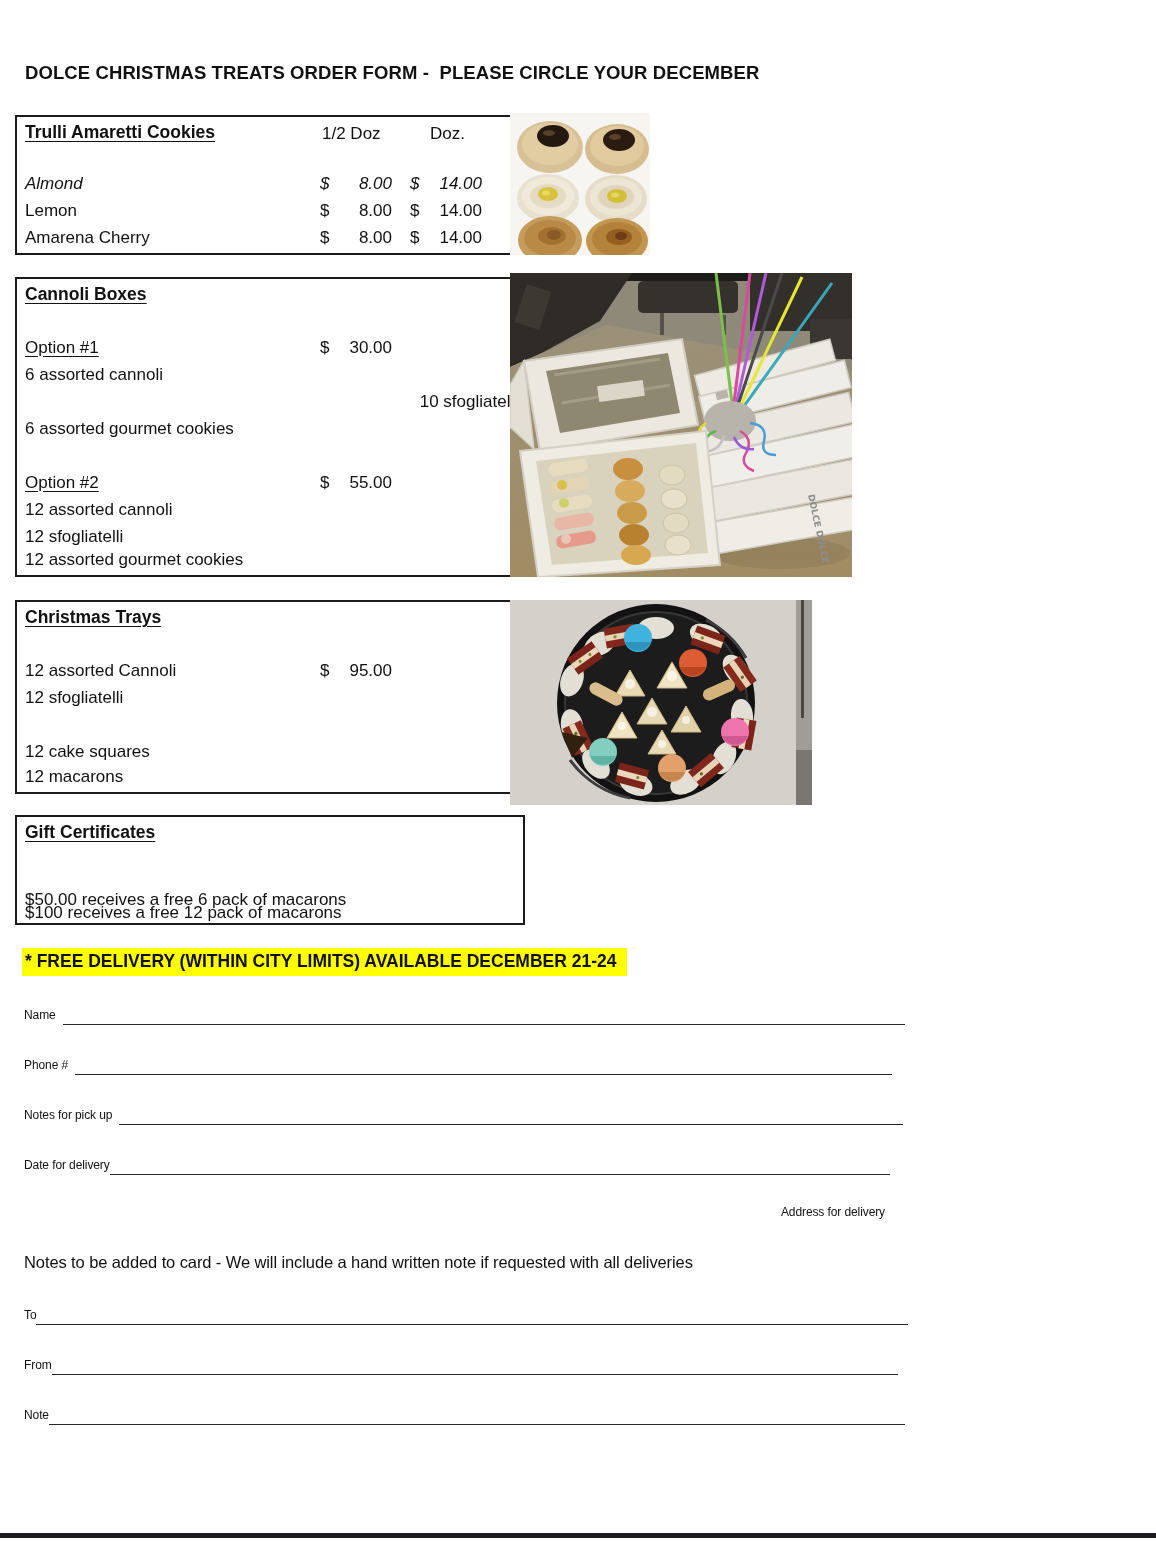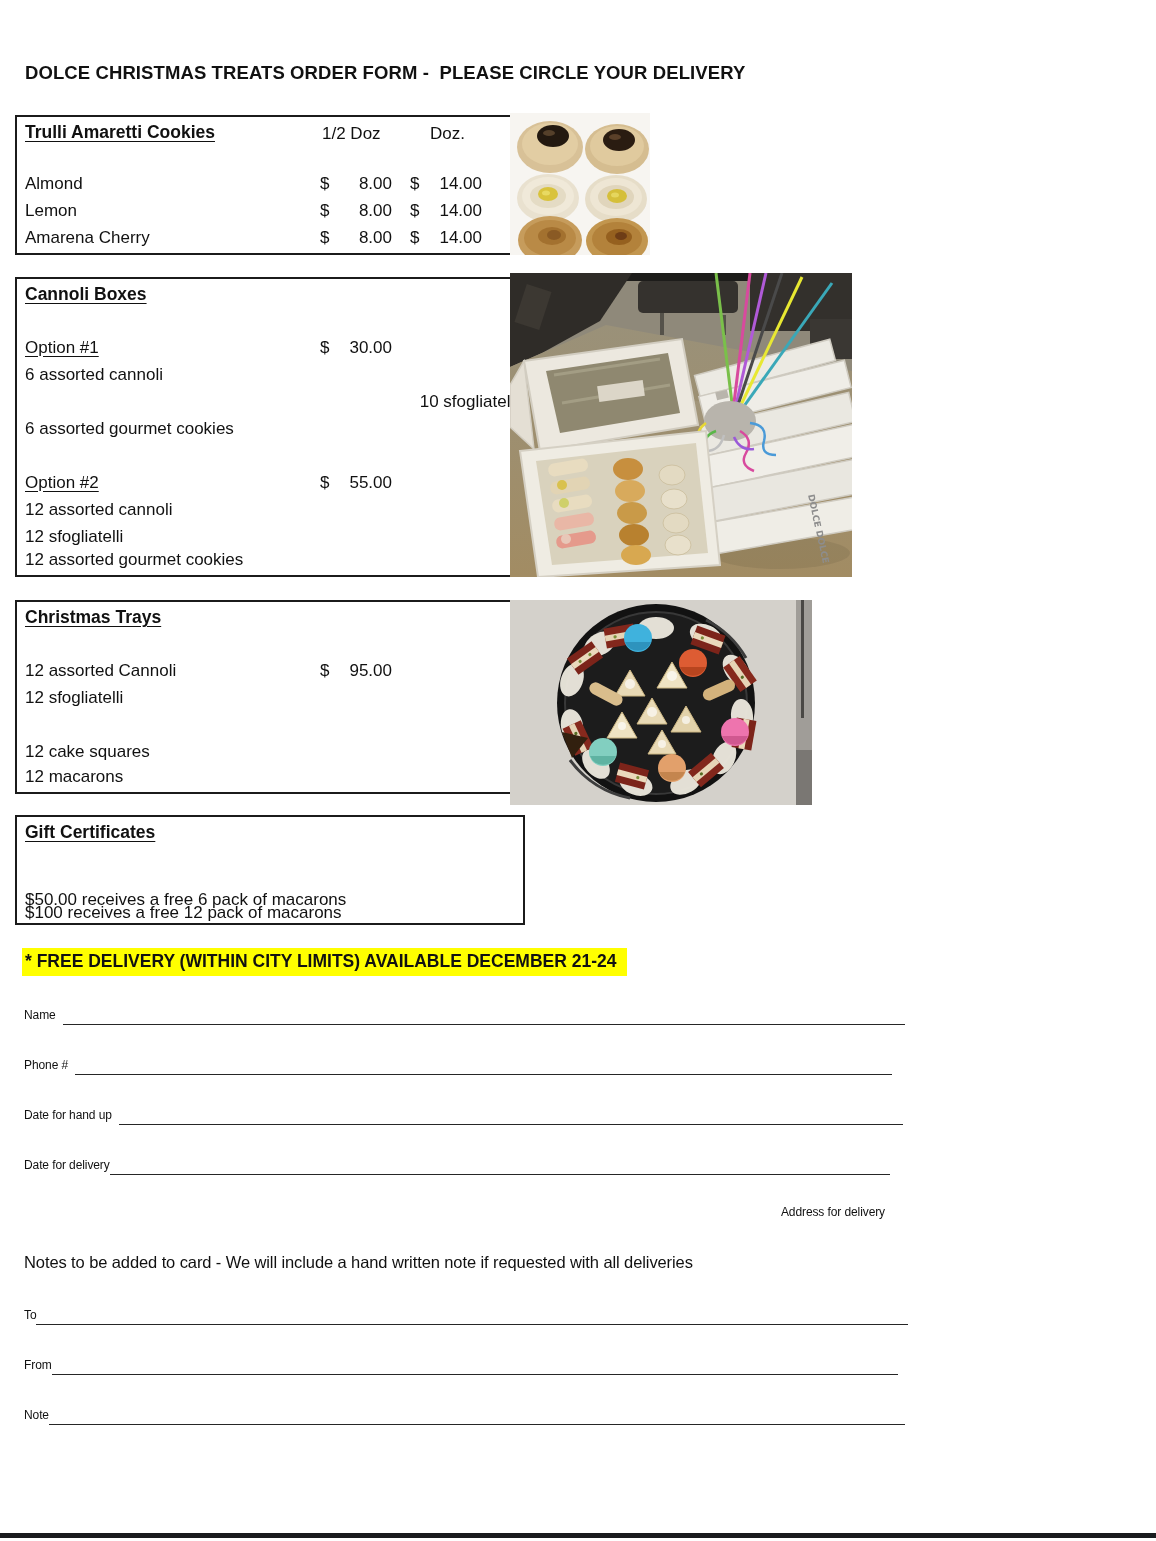--- a/index.html
+++ b/index.html
@@ -35,28 +35,28 @@
   .fill{flex:1;border-bottom:1.8px solid #262626;height:18px;}
   .fill.gap{margin-left:7px;}
   .notes{position:absolute;left:24px;top:1253px;font-size:16.5px;letter-spacing:-0.1px;white-space:nowrap;}
   .bottom-bar{position:absolute;left:0;top:1533px;width:1156px;height:5px;background:#1a1b1e;}
 </style>
 </head>
 <body>
 
 <div class="page">
 
-  <div class="title">DOLCE CHRISTMAS TREATS ORDER FORM -  PLEASE CIRCLE YOUR DELIVERY</div>
+  <div class="title">DOLCE CHRISTMAS TREATS ORDER FORM -  PLEASE CIRCLE YOUR DECEMBER</div>
 
   <section class="box" style="left:15px;top:115px;width:478px;height:136px;">
     <span class="hd">Trulli Amaretti Cookies</span>
     <span class="colh" style="left:305px;">1/2 Doz</span>
     <span class="colh" style="left:413px;">Doz.</span>
 
-    <div class="row" style="top:56px;">
+    <div class="row" style="top:56px;font-style:italic;">
       <span>Almond</span>
       <span class="price p1">
           <span>$</span>
           <span>8.00</span>
         </span>
       <span class="price p2">
           <span>$</span>
           <span>14.00</span>
         </span>
     </div>
@@ -377,21 +377,21 @@
 
   <div class="form-row" style="top:1003px;width:881px;">
     <span class="lbl">Name</span>
     <span class="fill gap"></span>
   </div>
   <div class="form-row" style="top:1053px;width:868px;">
     <span class="lbl">Phone #</span>
     <span class="fill gap"></span>
   </div>
   <div class="form-row" style="top:1103px;width:879px;">
-    <span class="lbl">Date for hand up</span>
+    <span class="lbl">Notes for pick up</span>
     <span class="fill gap"></span>
   </div>
   <div class="form-row" style="top:1153px;width:866px;">
     <span class="lbl">Date for delivery</span>
     <span class="fill"></span>
   </div>
   <div class="form-row" style="top:1203px;width:861px;flex-direction:column;">
     <span class="lbl">Address for delivery</span>
     <span class="fill gap"></span>
   </div>

